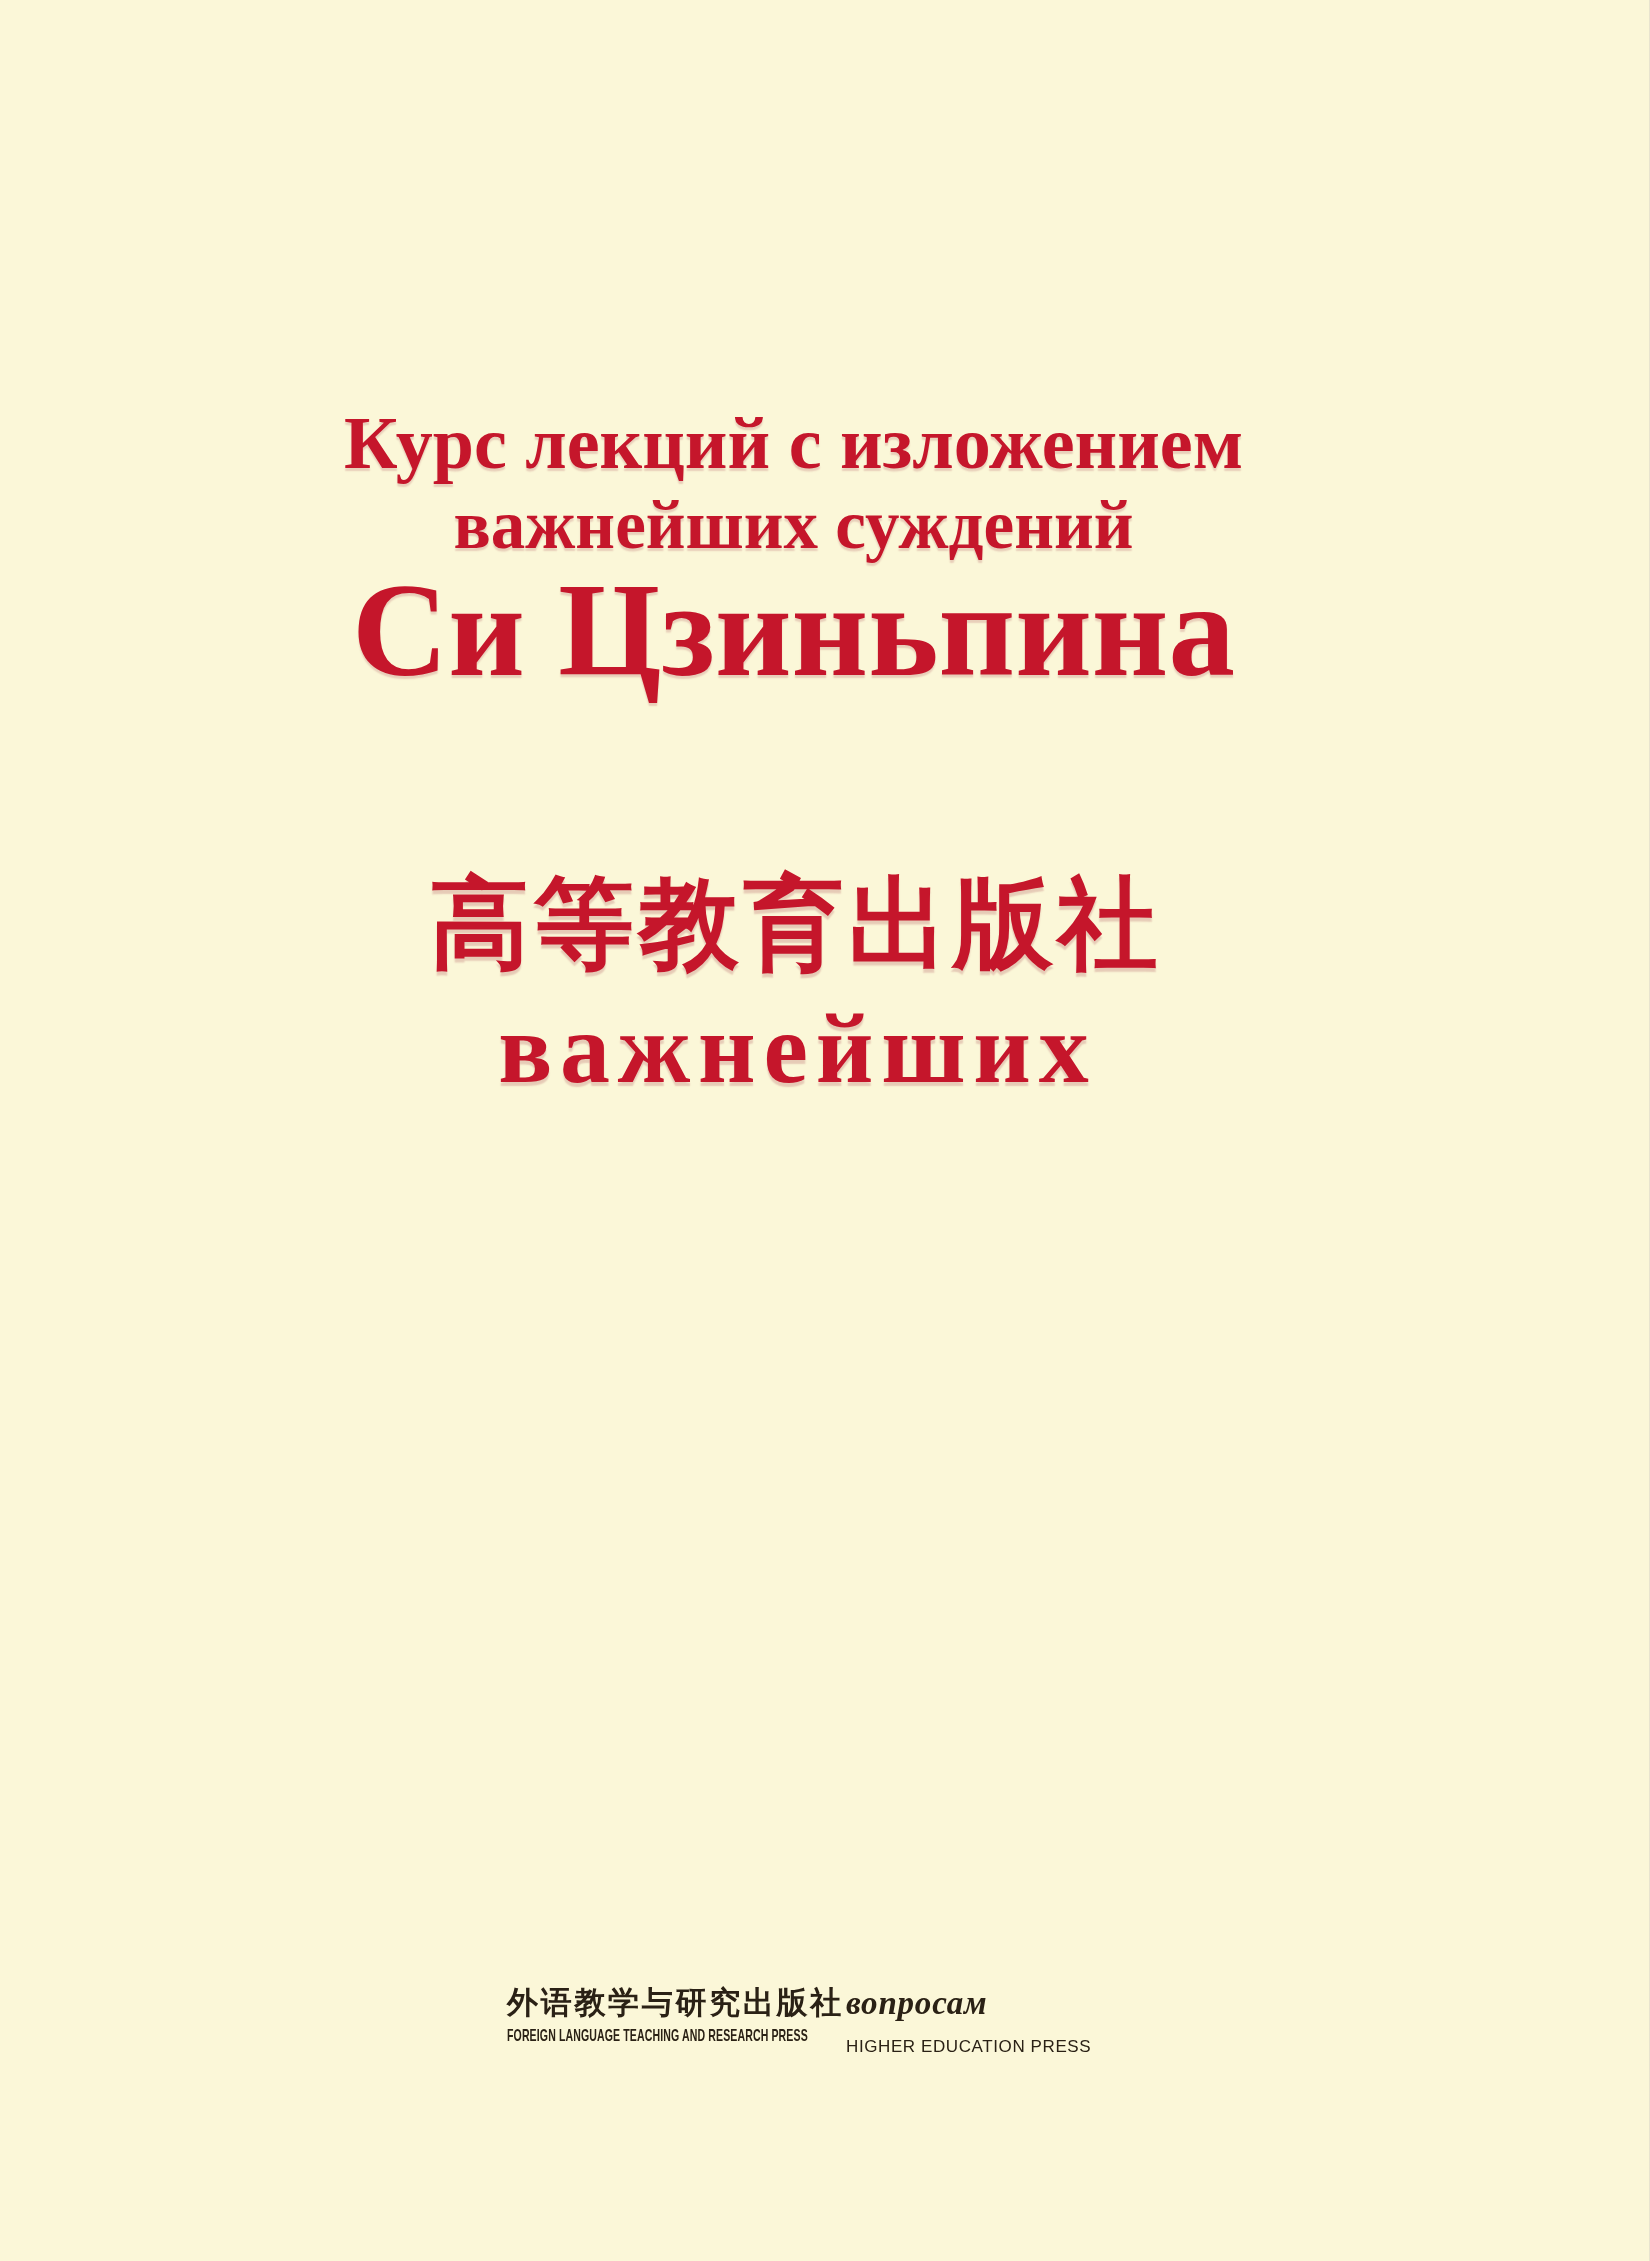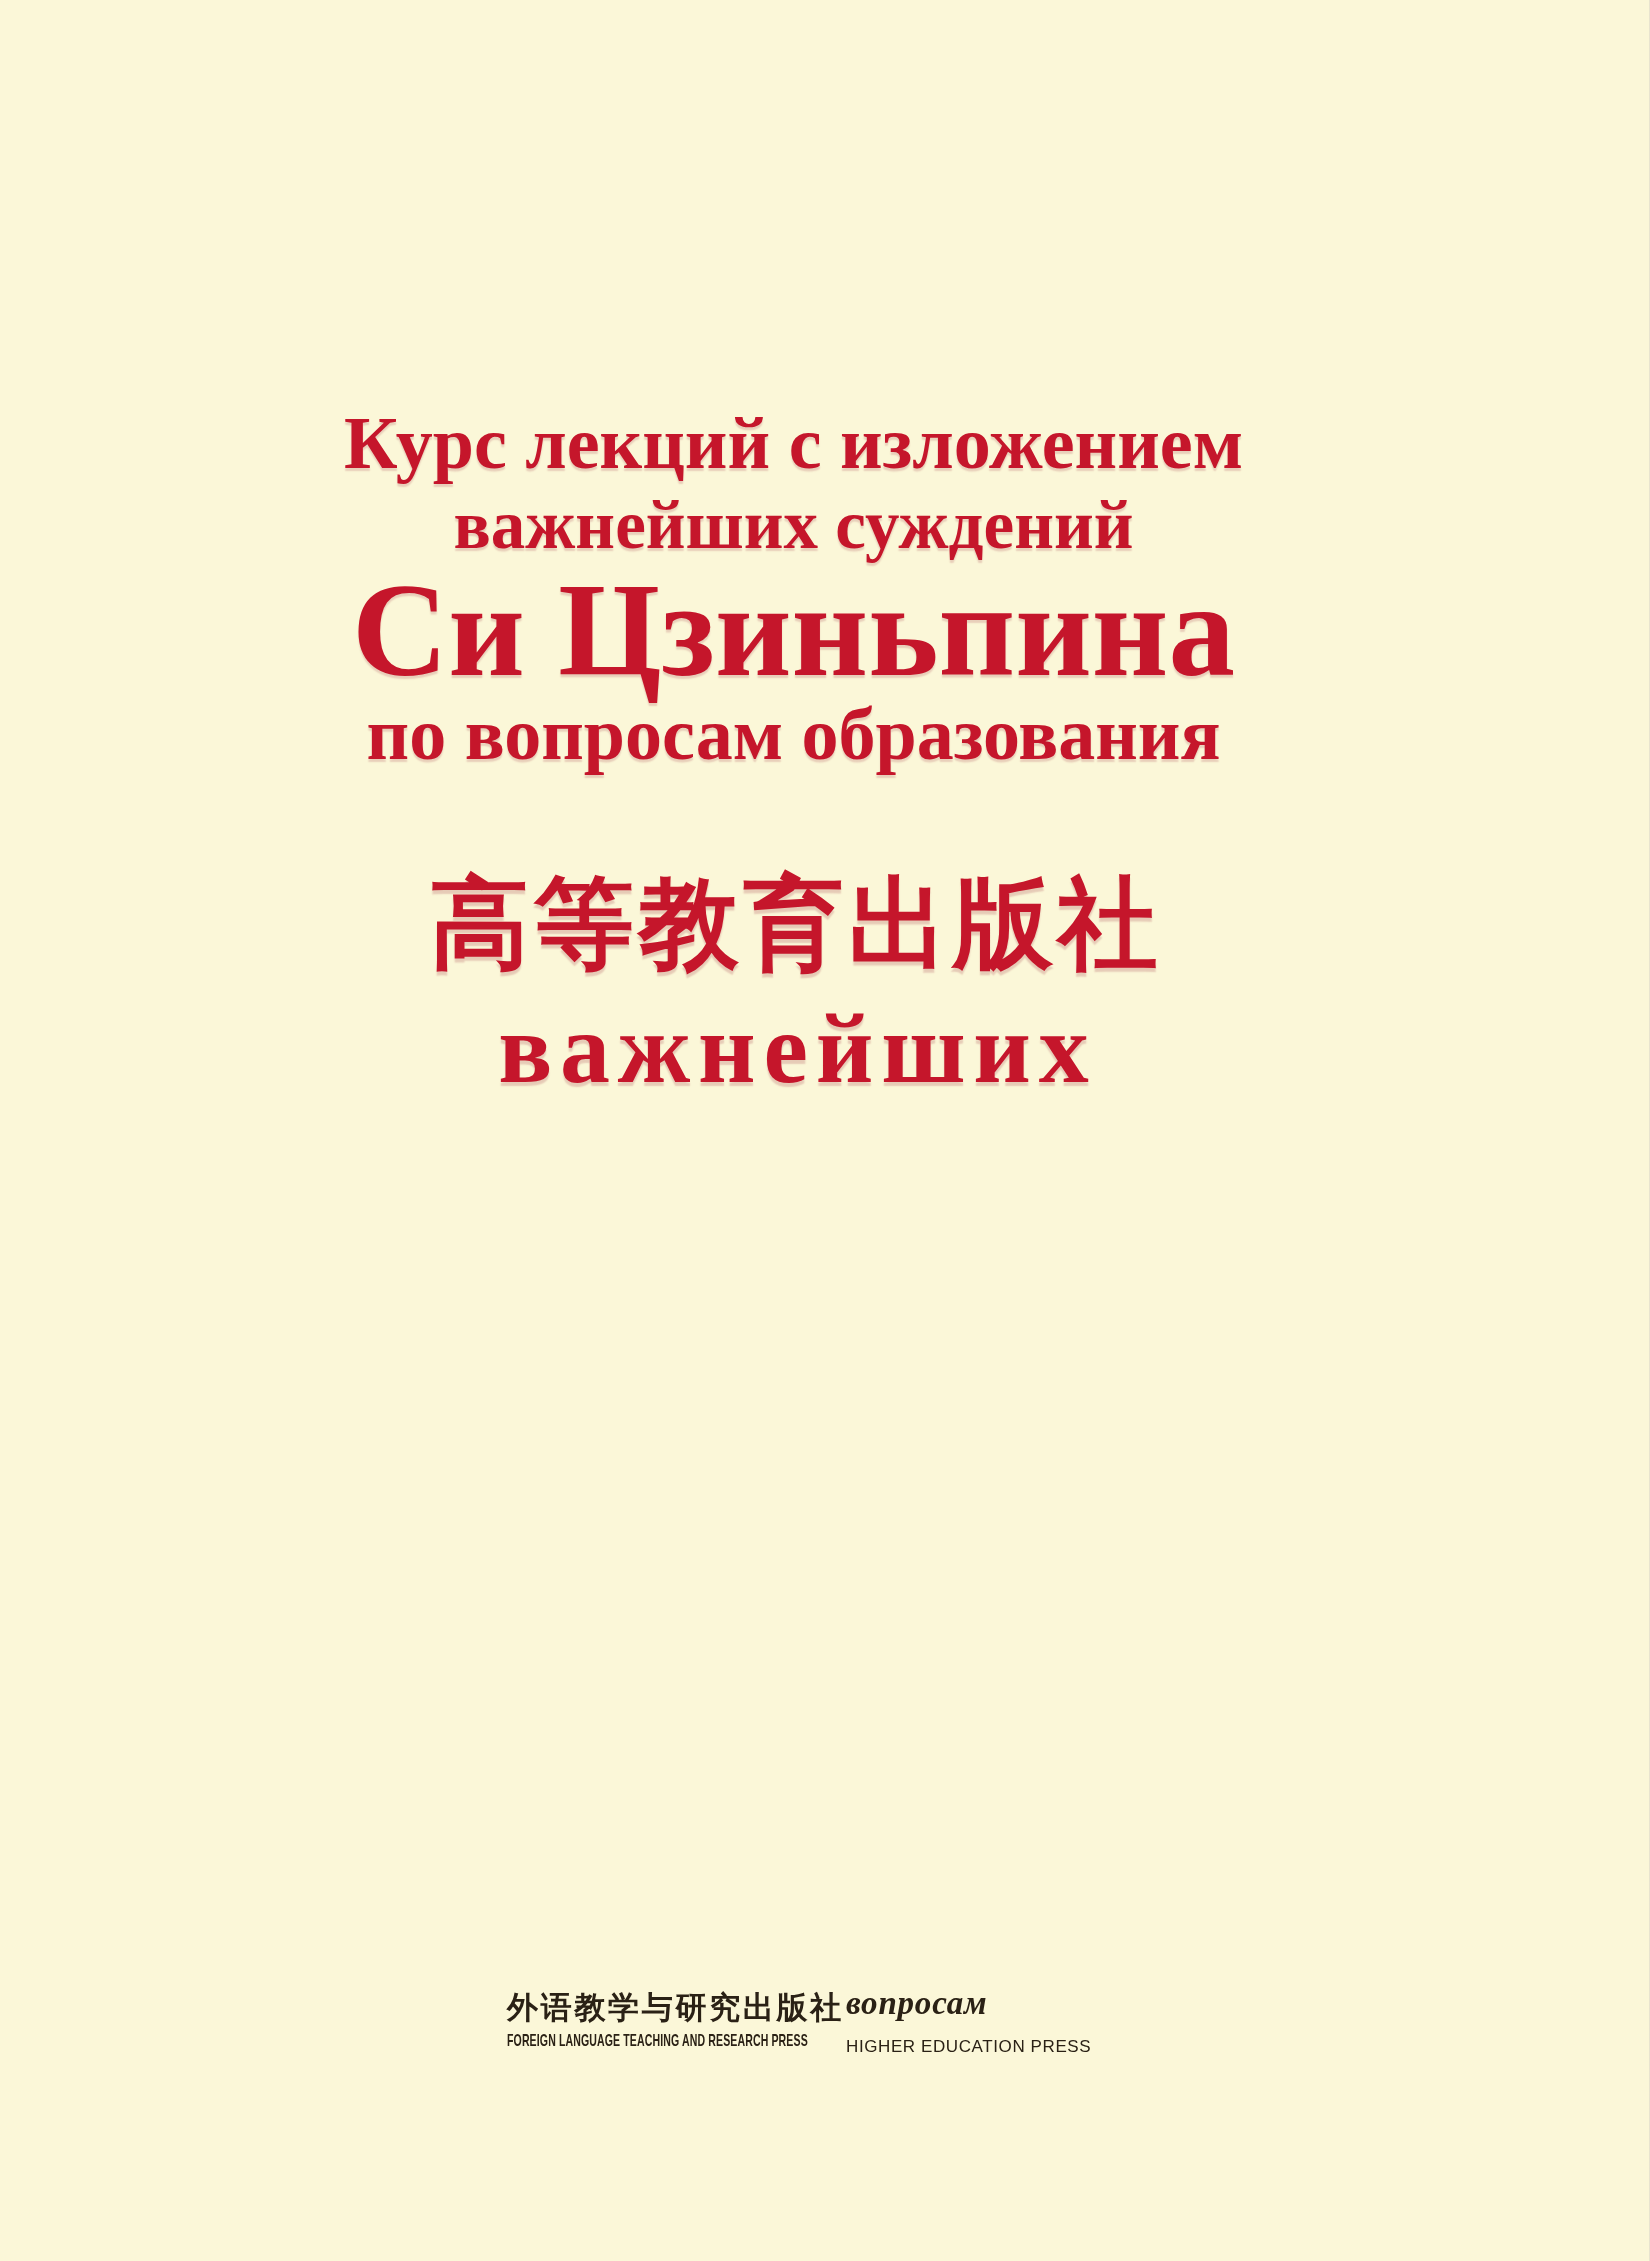--- a/index.html
+++ b/index.html
@@ -44,21 +44,21 @@
   .zh-1 { top: 875px; font-size: 100px; letter-spacing: 4.7px; text-indent: 4.7px; }
   .zh-2 { top: 999px; font-size: 100px; letter-spacing: 7.8px; text-indent: 7.8px; }
 
   .pub-row {
     position: absolute;
     left: 0;
     right: 62px;
     top: 1986px;
     display: flex;
     justify-content: center;
-    align-items: center;
+    align-items: flex-start;
     color: var(--ink, #2A2115);
   }
   .pub { text-align: left; }
   .pub-left  { width: 339px; }
   .pub-right { width: 234px; }
   .pub-zh {
     font-family: "Liberation Sans", sans-serif;
     font-weight: 700;
     font-size: 31px;
     letter-spacing: 2.7px;
@@ -98,21 +98,20 @@
 <body>
 
 <div class="page">
 
   <div class="axis ru-line ru-1">Курс лекций с изложением</div>
 
   <div class="axis ru-line ru-2">важнейших суждений</div>
 
   <div class="axis ru-line ru-3">Си Цзиньпина</div>
 
-  <div class="axis ru-line ru-4">по вопросам образования</div>
 
   <div class="axis zh-line zh-1">高等教育出版社</div>
 
   <div class="axis zh-line zh-2">важнейших</div>
 
   <div class="pub-row">
 
     <div class="pub pub-left">
       <div class="pub-zh">外语教学与研究出版社</div>
       <div class="pub-en pub-en-condensed">FOREIGN LANGUAGE TEACHING AND RESEARCH PRESS</div>

